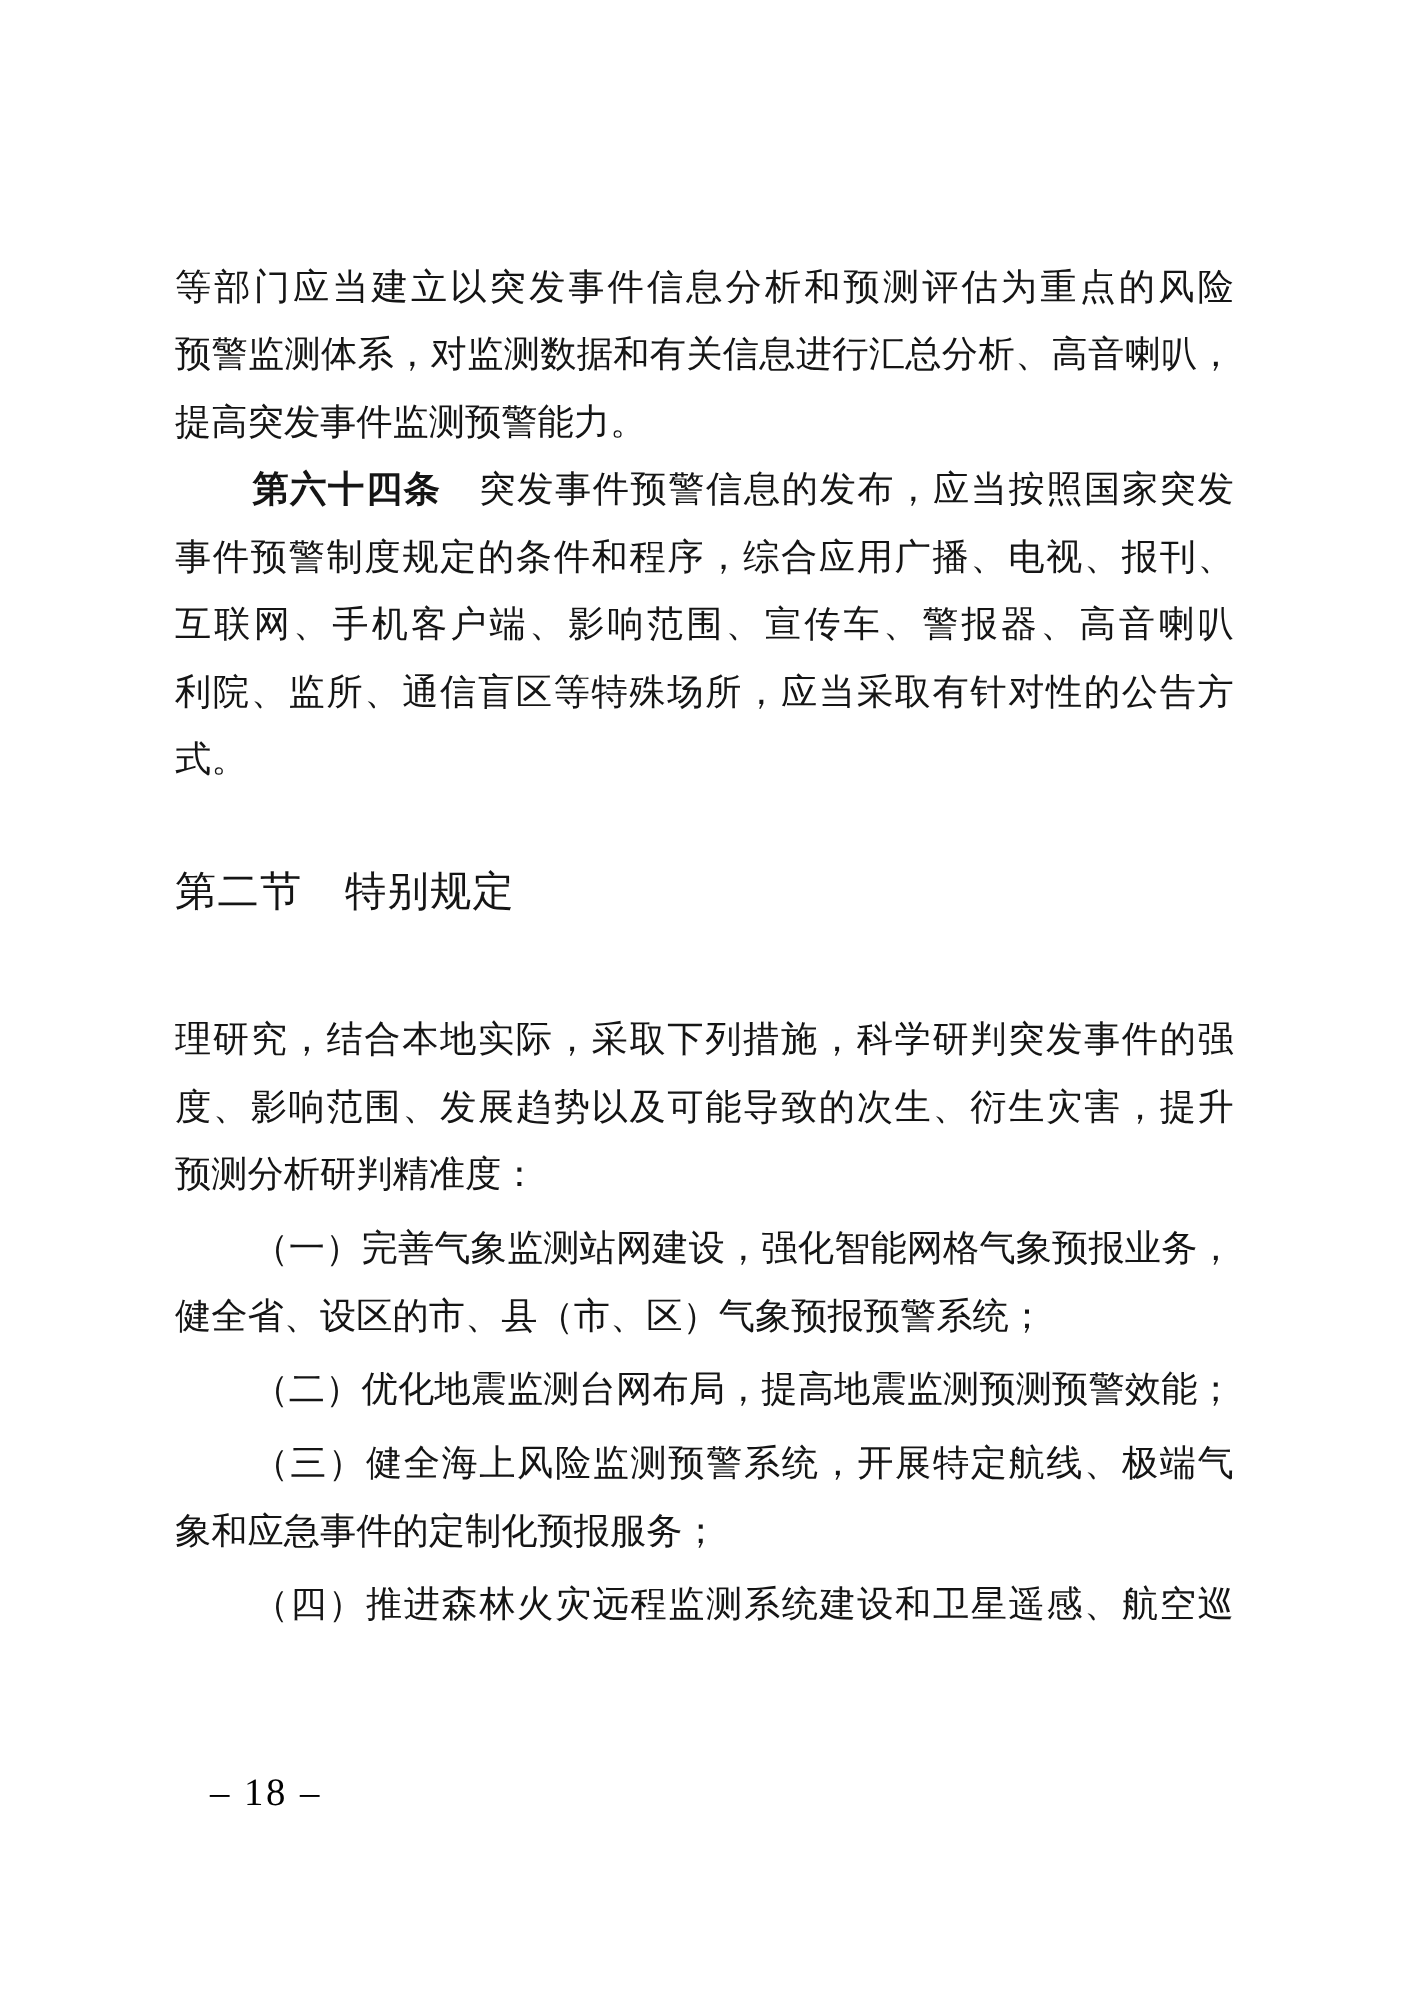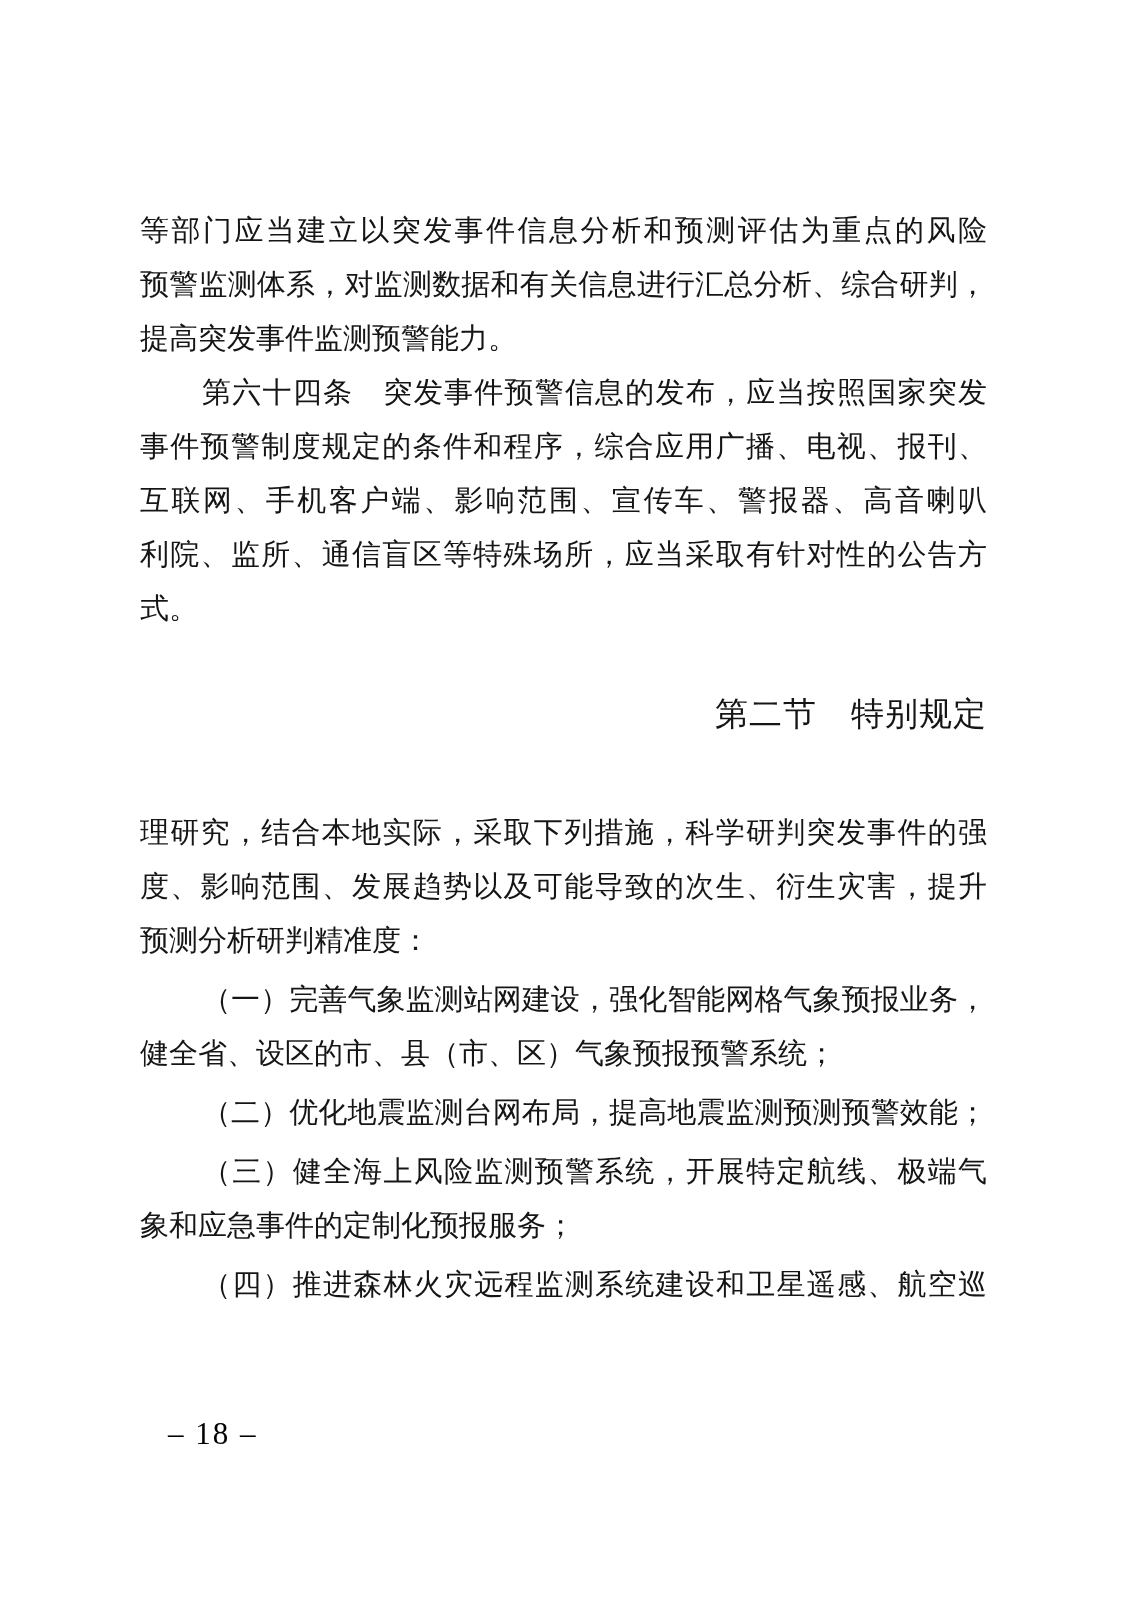--- a/index.html
+++ b/index.html
@@ -31,47 +31,47 @@
     white-space: normal;
   }
   
   .jf { text-align-last: justify; }
   
   .end { text-align-last: left; }
   
   .ind { padding-left: 62px; }
   
   .gap { margin-top: 5px; }
-  .art-num { font-weight: 400; }
+  .art-num { font-weight: 700; }
   .section-heading {
     margin: 52px 0 64px 0;
     font-size: 33px;
     font-weight: 400;
     line-height: 54px;
-    text-align: right;
+    text-align: left;
     letter-spacing: 1px;
   }
   .page-number {
     position: absolute;
     left: 168px;
     top: 1414px;
     font-size: 31px;
     line-height: 40px;
     letter-spacing: 2px;
     color: #000000;
   }
 </style>
 </head>
 <body>
 
 <div class="page">
   <main class="text-block">
 
     <p class="ln jf">等部门应当建立以突发事件信息分析和预测评估为重点的风险</p>
-    <p class="ln jf">预警监测体系，对监测数据和有关信息进行汇总分析、综合研判，</p>
+    <p class="ln jf">预警监测体系，对监测数据和有关信息进行汇总分析、高音喇叭，</p>
     <p class="ln end">提高突发事件监测预警能力。</p>
 
     <p class="ln jf ind"><span class="art-num">第六十四条</span><span>　突发事件预警信息的发布，应当按照国家突发</span></p>
     <p class="ln jf">事件预警制度规定的条件和程序，综合应用广播、电视、报刊、</p>
     <p class="ln jf">互联网、手机客户端、影响范围、宣传车、警报器、高音喇叭</p>
     <p class="ln jf">利院、监所、通信盲区等特殊场所，应当采取有针对性的公告方</p>
     <p class="ln end">式。</p>
 
     <h2 class="section-heading">第二节　特别规定</h2>
 

